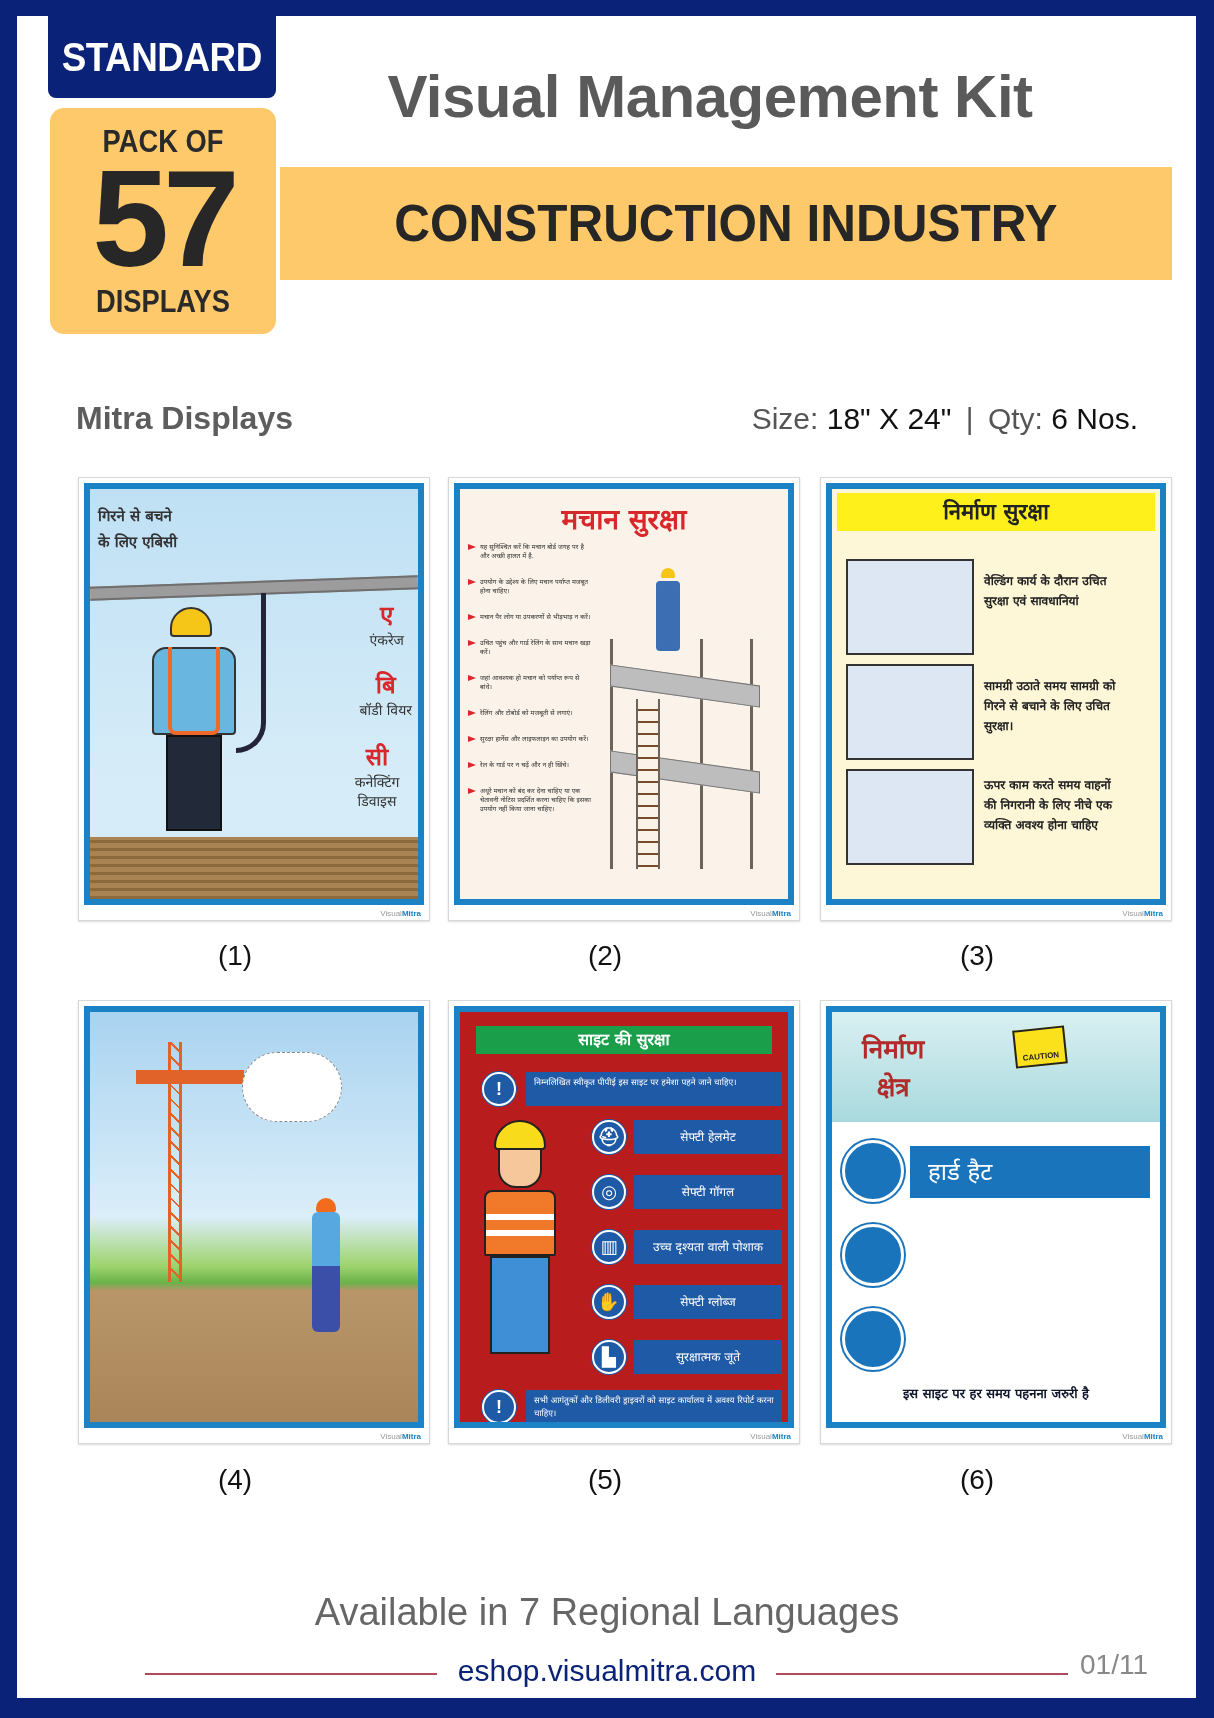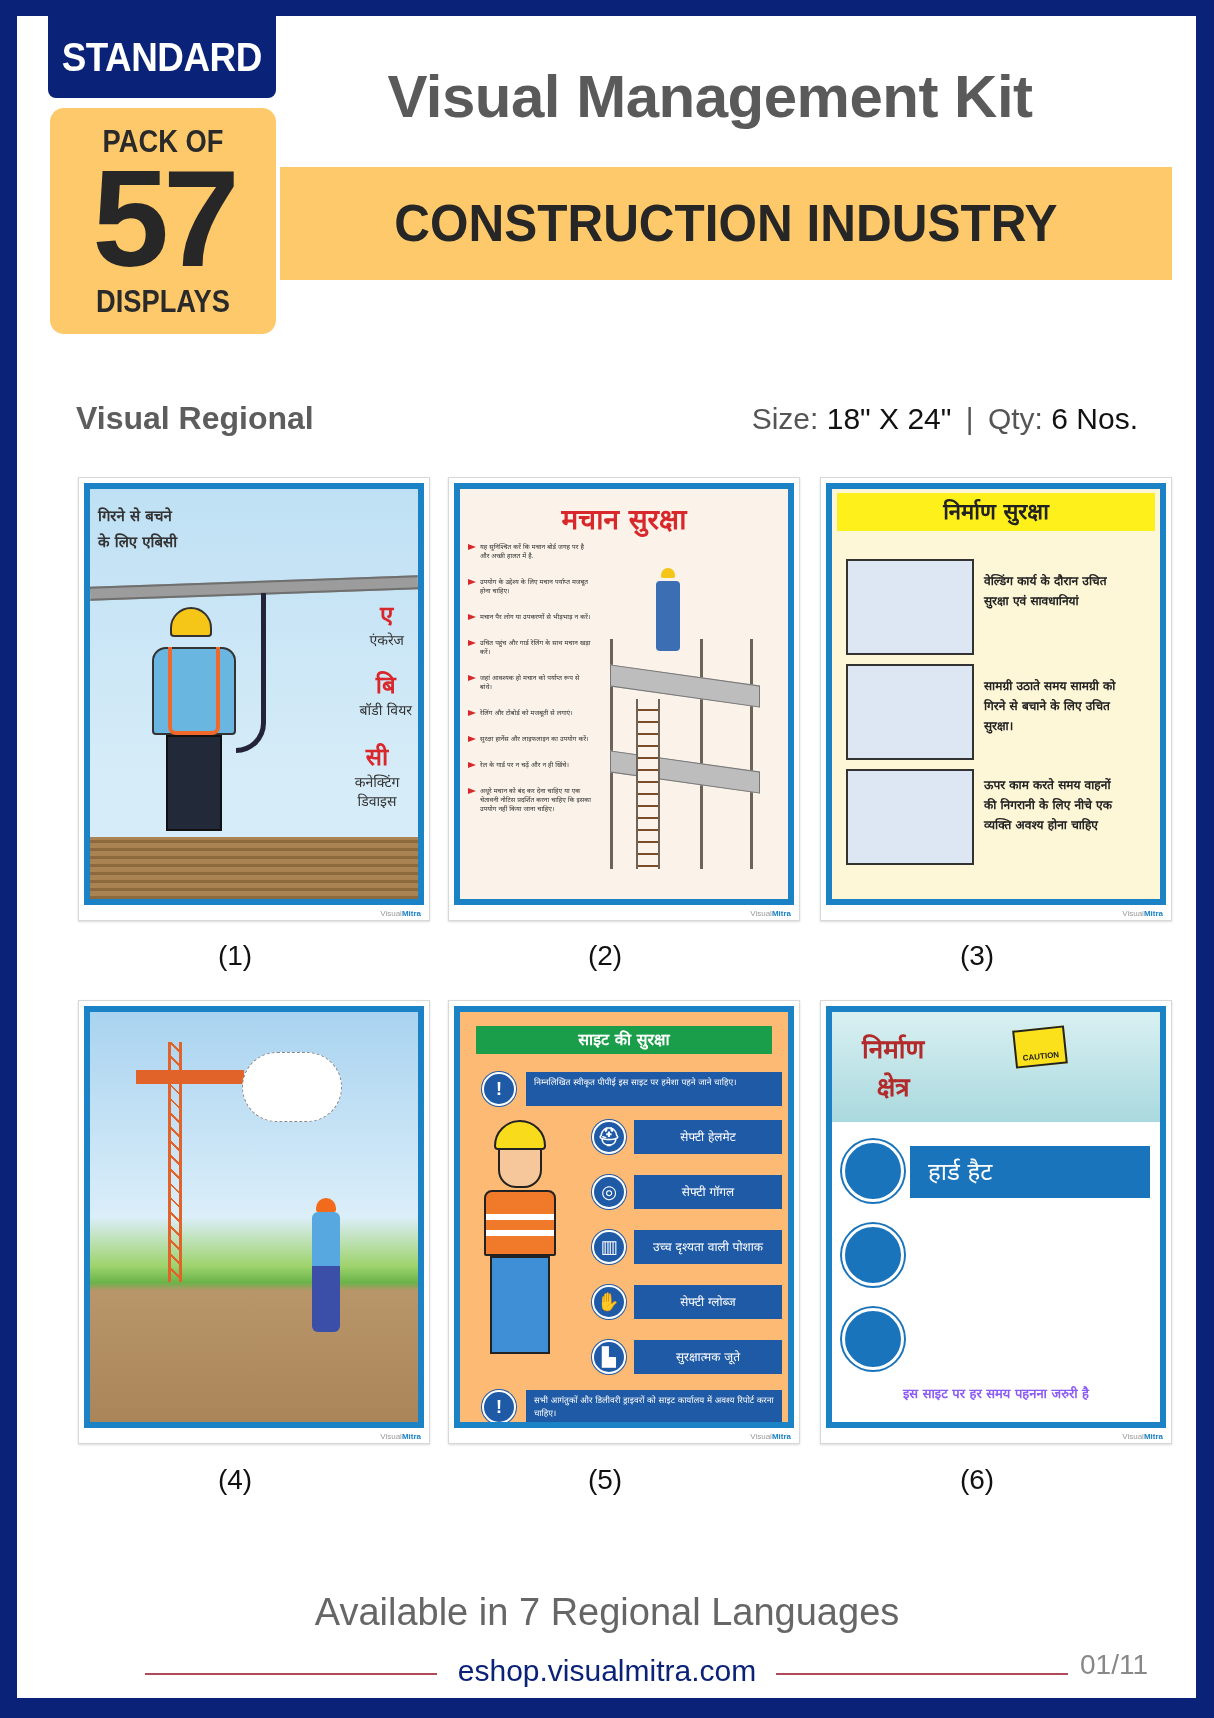--- a/index.html
+++ b/index.html
@@ -64,40 +64,40 @@
   .p4 .blue-frame { background: linear-gradient(#a9d3f0 0%, #dbeef9 50%, #9ed36c 62%, #6ab34a 66%, #b9956a 68%, #a98559 100%); }
   .p4 .caption-box { position: absolute; left: 0; right: 0; bottom: 0; height: 70px; background: #fdf2b2; text-align: center; font-family: "DejaVu Sans", sans-serif; }
   .p4 .caption-box .l1 { color: #d8282b; font-size: 15px; font-weight: 700; margin-top: 8px; }
   .p4 .caption-box .l2 { color: #222; font-size: 16px; margin-top: 4px; }
   .p4 .crane { position: absolute; left: 78px; top: 30px; width: 14px; height: 240px; border-left: 3px solid #e2632a; border-right: 3px solid #e2632a; background: repeating-linear-gradient(45deg, transparent 0 8px, #e2632a 8px 10px); }
   .p4 .jib { position: absolute; left: 46px; top: 58px; width: 108px; height: 14px; background: #e2632a; }
   .p4 .cloud { position: absolute; left: 152px; top: 40px; width: 100px; height: 70px; background: #fff; border-radius: 40px; border: 1px dashed #888; }
   .p4 .worker { position: absolute; left: 222px; top: 200px; width: 28px; height: 120px; background: linear-gradient(#57a7e0 0 45%, #3b4fa8 45%); border-radius: 6px; }
   .p4 .worker::before { content: ""; position: absolute; left: 4px; top: -14px; width: 20px; height: 14px; background: #f26a1b; border-radius: 10px 10px 2px 2px; }
 
-  .p5 .blue-frame { background: #fdba74; }
+  .p5 .blue-frame { background: #b91c1c; }
   .p5 .title { position: absolute; left: 16px; right: 16px; top: 14px; height: 28px; background: #1a9e4a; text-align: center; color: #fff; font-family: "DejaVu Sans", sans-serif; font-size: 16px; font-weight: 700; line-height: 28px; }
   .p5 .note { position: absolute; left: 66px; right: 6px; height: 34px; background: #1f5aa6; color: #fff; font-family: "DejaVu Sans", sans-serif; font-size: 8.5px; line-height: 13px; padding: 4px 8px; }
   .p5 .circle { position: absolute; width: 34px; height: 34px; border-radius: 50%; background: #1f5aa6; border: 2px solid #fff; box-shadow: 0 0 0 1px #1f5aa6; color: #fff; display: flex; align-items: center; justify-content: center; font-weight: 700; font-size: 18px; }
   .p5 .ppe { position: absolute; left: 174px; right: 6px; height: 34px; background: #1f5aa6; color: #fff; font-family: "DejaVu Sans", sans-serif; font-size: 12px; line-height: 14px; display: flex; align-items: center; justify-content: center; text-align: center; }
   .p5 .worker { position: absolute; left: 18px; top: 108px; width: 84px; height: 250px; }
   .p5 .worker .helmet { position: absolute; left: 16px; top: 0; width: 52px; height: 30px; background: #f8dc1b; border: 2px solid #222; border-radius: 26px 26px 4px 4px; }
   .p5 .worker .face { position: absolute; left: 20px; top: 28px; width: 44px; height: 40px; background: #f6c79a; border: 2px solid #222; border-radius: 0 0 18px 18px; }
   .p5 .worker .vest { position: absolute; left: 6px; top: 70px; width: 72px; height: 66px; background: #f07a2a; border: 2px solid #222; border-radius: 8px 8px 2px 2px; }
   .p5 .worker .vest::before, .p5 .worker .vest::after { content: ""; position: absolute; left: 0; right: 0; height: 6px; background: #fff; }
   .p5 .worker .vest::before { top: 22px; } .p5 .worker .vest::after { top: 38px; }
   .p5 .worker .pants { position: absolute; left: 12px; top: 136px; width: 60px; height: 98px; background: #3e8fd6; border: 2px solid #222; }
 
   .p6 .blue-frame { background: #ffffff; }
   .p6 .banner { position: absolute; left: 0; right: 0; top: 0; height: 110px; background: linear-gradient(#d9f0f2, #a9d9de); }
   .p6 .banner-title { position: absolute; left: 30px; top: 18px; font-family: "DejaVu Sans", sans-serif; font-size: 26px; font-weight: 700; color: #b22a2a; line-height: 38px; text-align: center; }
   .p6 .caution { position: absolute; left: 182px; top: 16px; width: 52px; height: 38px; background: #fbe01c; border: 2px solid #222; font-size: 8px; font-weight: 700; text-align: center; padding-top: 22px; color: #222; transform: rotate(-6deg); }
   .p6 .circle { position: absolute; left: 10px; width: 62px; height: 62px; border-radius: 50%; background: #1a74bb; border: 3px solid #fff; box-shadow: 0 0 0 2px #1a74bb; }
   .p6 .ppe { position: absolute; left: 78px; right: 10px; height: 52px; background: #1a74bb; color: #fff; font-family: "DejaVu Sans", sans-serif; font-size: 24px; line-height: 52px; padding-left: 18px; }
-  .p6 .foot { position: absolute; left: 0; right: 0; top: 372px; text-align: center; font-family: "DejaVu Sans", sans-serif; font-size: 13px; font-weight: 700; color: #8b5cf6; }
+  .p6 .foot { position: absolute; left: 0; right: 0; top: 372px; text-align: center; font-family: "DejaVu Sans", sans-serif; font-size: 13px; font-weight: 700; color: #0f172a; }
 
   
   .languages { position: absolute; left: 0; width: 1214px; top: 1591px; text-align: center; font-size: 38px; color: #666; }
   .footer-rule { position: absolute; top: 1673px; height: 2px; background: #b04a5a; }
   .site-url { position: absolute; left: 0; width: 1214px; top: 1654px; text-align: center; font-size: 30px; color: #0a2277; }
   .site-url span { background: #fff; padding: 0 8px; }
   .page-num { position: absolute; right: 66px; top: 1649px; font-size: 28px; color: #888; }
 </style>
 </head>
 <body>
@@ -110,21 +110,21 @@
 <div class="pack-badge">
   <div class="pack-of">PACK OF</div>
   <div class="pack-num">57</div>
   <div class="pack-unit">DISPLAYS</div>
 </div>
 <div class="main-title">Visual Management Kit</div>
 <div class="industry-band">
     <span>CONSTRUCTION INDUSTRY</span>
   </div>
 
-<div class="section-title">Visual Regional</div>
+<div class="section-title">Mitra Displays</div>
 <div class="size-info">
   <span class="lbl">Size:</span>
   <span>18" X 24"</span>
   <span class="sep">|</span>
   <span class="lbl">Qty:</span>
   <span>6 Nos.</span>
 </div>
 
 <div class="poster p1" style="left:78px; top:477px;">
   <div class="blue-frame">

